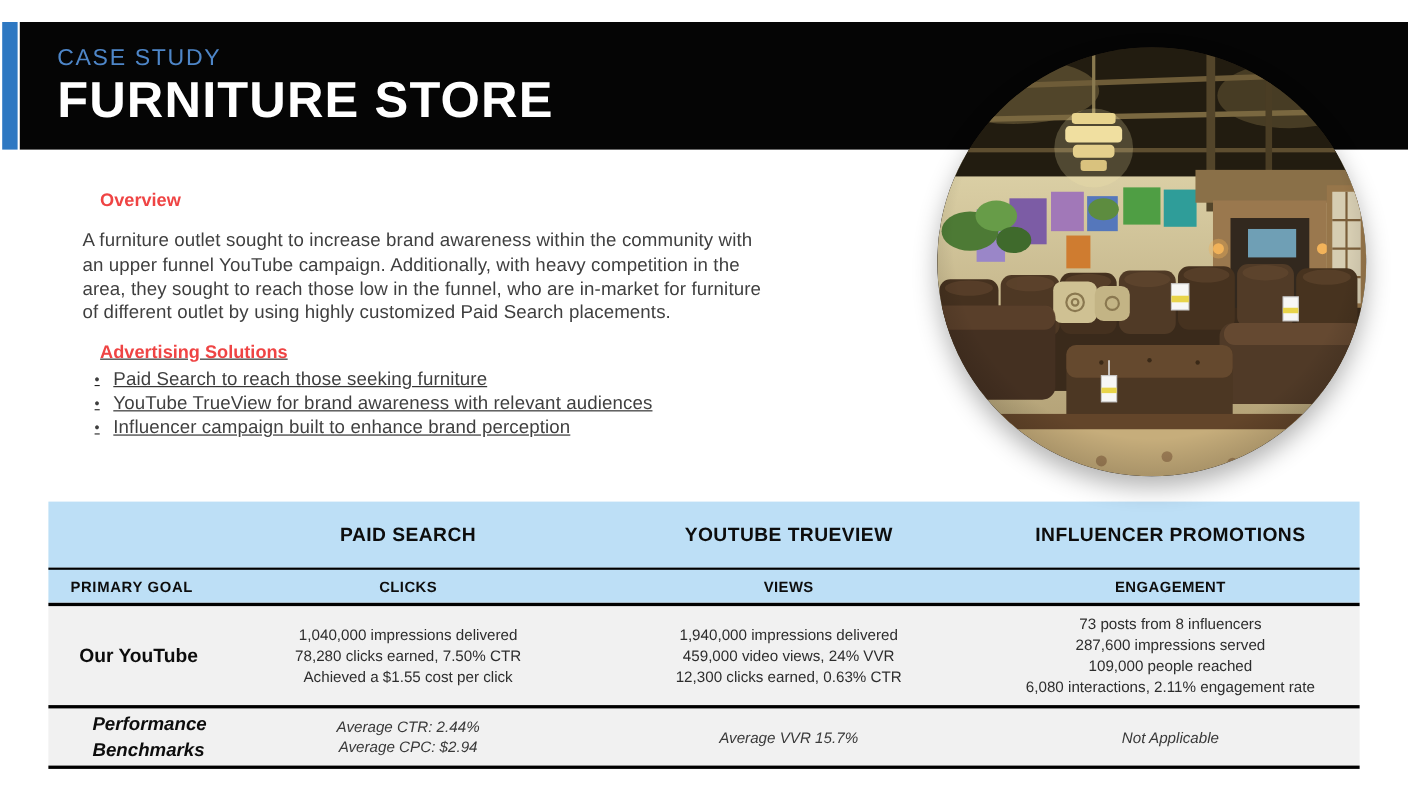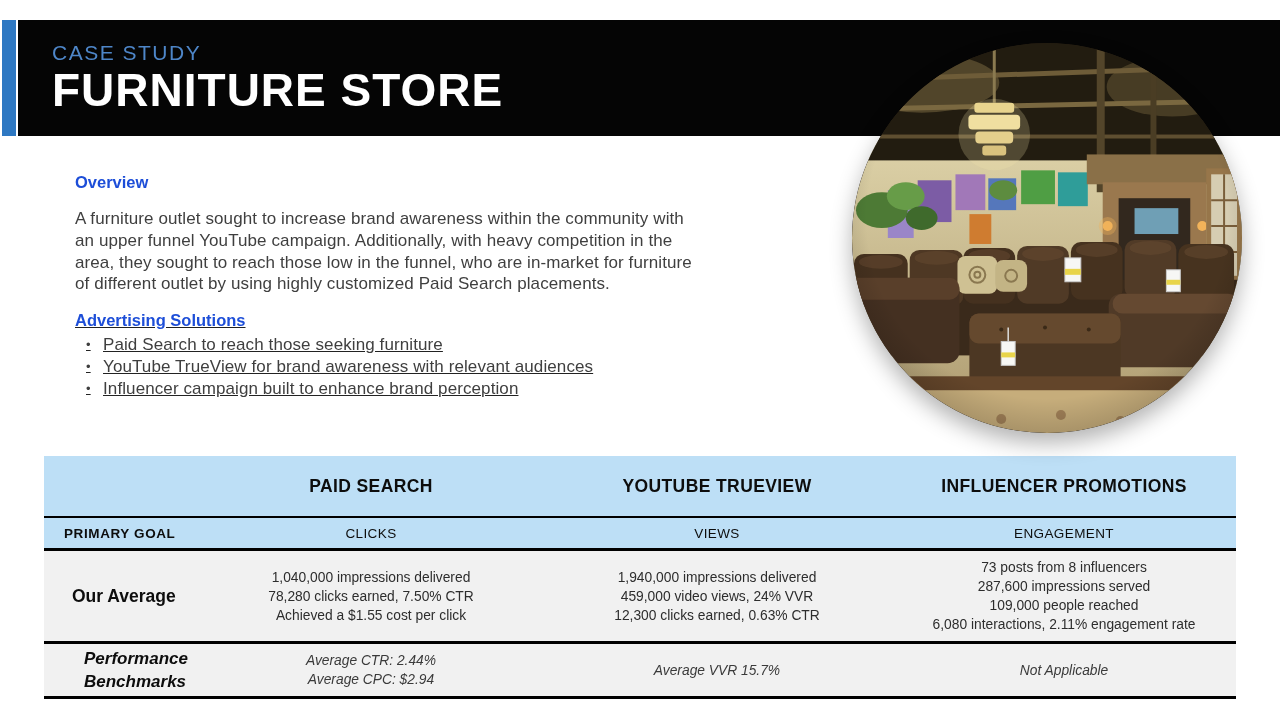--- a/index.html
+++ b/index.html
@@ -13,34 +13,34 @@
   .eyebrow{padding-top:21px;font-size:21px;letter-spacing:1.5px;color:var(--eyebrow-blue,#4e86c8);font-weight:400;}
   .title{margin:1px 0 0;font-size:46px;font-weight:700;color:#ffffff;letter-spacing:1px;line-height:1.05;}
   
   .photo{position:absolute;left:852px;top:43px;width:390px;height:390px;margin:0;border-radius:50%;
     overflow:hidden;box-shadow:0 10px 22px rgba(0,0,0,.30);z-index:5;background:#2a2115;}
   .photo svg{display:block;width:100%;height:100%;}
   
   .txt-section{position:absolute;left:75px;width:730px;}
   .overview{top:173px;}
   .solutions{top:311px;text-decoration:underline;}
-  .h2{font-size:16.5px;font-weight:700;color:#1d4ed8;margin:0 0 4px;}
+  .h2{font-size:16.5px;font-weight:700;color:#ef4444;margin:0 16px 4px;}
   .bodytext .line{display:block;font-size:17px;line-height:21.8px;color:#3f3f3f;letter-spacing:.1px;}
   .bullets{list-style:none;margin:2px 0 0;padding:0;}
   .bullets li{display:flex;font-size:17px;line-height:22px;color:#3f3f3f;letter-spacing:.1px;}
   .dot{width:28px;padding-left:11px;box-sizing:border-box;font-size:13px;line-height:22px;color:#3f3f3f;}
   
   .results-table{position:absolute;left:44px;top:456px;width:1192px;}
   .trow{display:grid;grid-template-columns:156px 342px 350px 344px;}
   .cell{display:flex;align-items:center;justify-content:center;box-sizing:border-box;}
   .thead-row{background:var(--table-header-blue,#bddff6);height:60px;}
   .colhead{font-weight:700;font-size:17.5px;letter-spacing:.4px;color:#0d0d0d;}
   .goal-row{background:var(--table-header-blue,#bddff6);height:30px;border-top:2px solid #000;}
   .goal-label{justify-content:flex-start;padding-left:20px;font-weight:700;font-size:13.5px;letter-spacing:.6px;color:#0d0d0d;}
-  .goal-val{font-weight:400;font-size:13.5px;letter-spacing:.4px;color:#0d0d0d;}
+  .goal-val{font-weight:700;font-size:13.5px;letter-spacing:.4px;color:#0d0d0d;}
   .results-row{background:var(--table-row-gray,#f1f1f1);border-top:3px solid #000;min-height:84px;}
   .row-label{justify-content:flex-start;padding-left:28px;font-weight:700;font-size:17.5px;color:#0d0d0d;}
   .cell-lines{flex-direction:column;justify-content:center;padding:7px 4px;font-size:13.8px;line-height:19px;color:#2d2d2d;text-align:center;}
   .bench-row{background:var(--table-row-gray,#f1f1f1);border-top:3px solid #000;border-bottom:3px solid #000;min-height:52px;}
   .bench-label{justify-content:flex-start;padding-left:40px;font-weight:700;font-style:italic;font-size:17px;line-height:23px;color:#0d0d0d;}
   .bench-lines{font-style:italic;color:#3a3a3a;}
 </style>
 </head>
 <body>
 
@@ -220,21 +220,21 @@
     </div>
 
     <div class="trow goal-row">
       <div class="cell goal-label">PRIMARY GOAL</div>
       <div class="cell goal-val">CLICKS</div>
       <div class="cell goal-val">VIEWS</div>
       <div class="cell goal-val">ENGAGEMENT</div>
     </div>
 
     <div class="trow results-row">
-      <div class="cell row-label">Our Average</div>
+      <div class="cell row-label">Our YouTube</div>
       <div class="cell cell-lines">
         <span>1,040,000 impressions delivered</span>
         <span>78,280 clicks earned, 7.50% CTR</span>
         <span>Achieved a $1.55 cost per click</span>
       </div>
       <div class="cell cell-lines">
         <span>1,940,000 impressions delivered</span>
         <span>459,000 video views, 24% VVR</span>
         <span>12,300 clicks earned, 0.63% CTR</span>
       </div>

